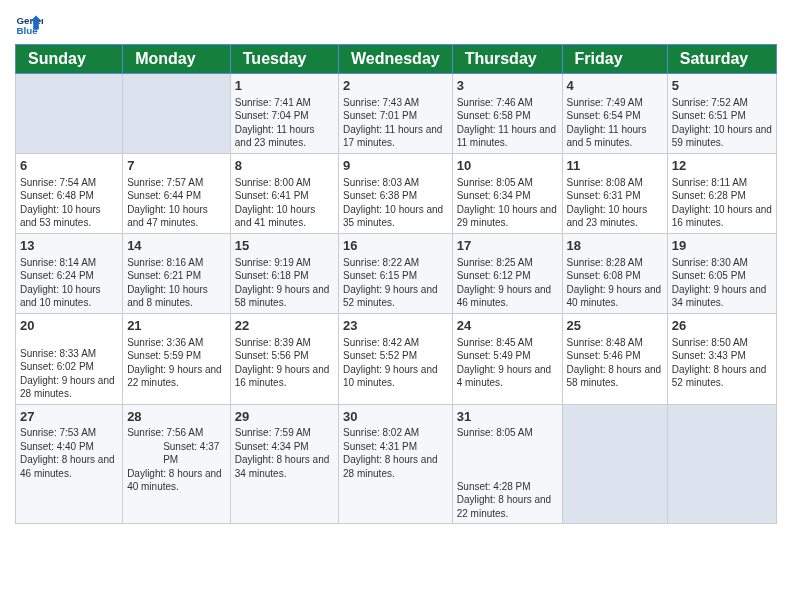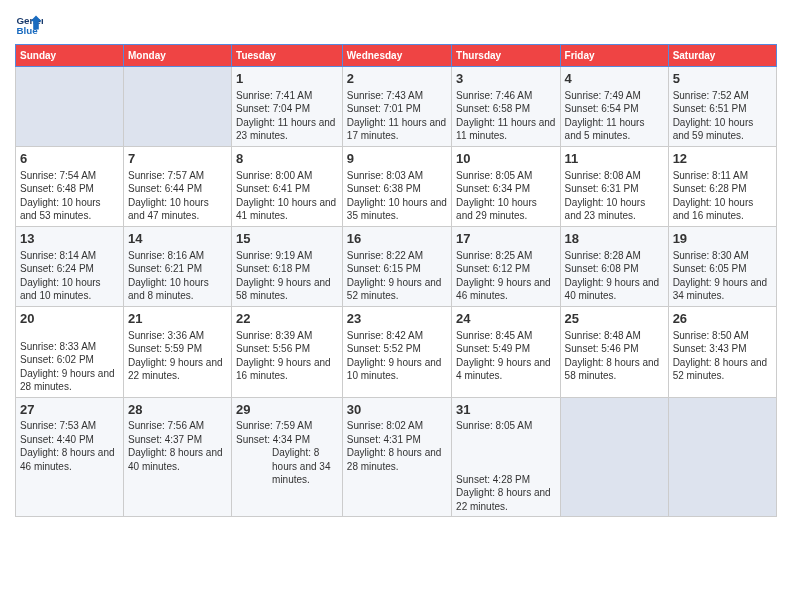--- a/index.html
+++ b/index.html
@@ -42,25 +42,25 @@
       font-size: 15px;
       color: #333;
       font-weight: bold;
     }
     table {
       width: 100%;
       border-collapse: collapse;
       font-size: 10.5px;
     }
     thead tr th {
-      background-color: #ef4444;
+      background-color: #15803d;
       color: #fff;
-      padding: 5px 4px;
+      padding: 5px 12px;
       text-align: left;
-      font-size: 10px;
+      font-size: 16px;
       border: 1px solid #5588dd;
     }
     tbody tr td {
       border: 1px solid #ccc;
       padding: 3px 4px;
       vertical-align: top;
       width: 113px;
       height: 80px;
       background: #fff;
       color: #333;
@@ -287,28 +287,28 @@
         <tr>
           <td>
             <span class="day-num">27</span>
             <span style="display: block;">Sunrise: 7:53 AM</span>
             <span style="display: block;">Sunset: 4:40 PM</span>
             <span style="display: block;">Daylight: 8 hours and 46 minutes.</span>
           </td>
           <td>
             <span class="day-num">28</span>
             <span style="display: block;">Sunrise: 7:56 AM</span>
-            <span style="display: block;">Sunset: 4:37 PM</span>
+            <span style="display: block; margin-left: 36px;">Sunset: 4:37 PM</span>
             <span style="display: block;">Daylight: 8 hours and 40 minutes.</span>
           </td>
           <td>
             <span class="day-num">29</span>
             <span style="display: block;">Sunrise: 7:59 AM</span>
             <span style="display: block;">Sunset: 4:34 PM</span>
-            <span style="display: block; margin-left: 36px;">Daylight: 8 hours and 34 minutes.</span>
+            <span style="display: block;">Daylight: 8 hours and 34 minutes.</span>
           </td>
           <td>
             <span class="day-num">30</span>
             <span style="display: block;">Sunrise: 8:02 AM</span>
             <span style="display: block;">Sunset: 4:31 PM</span>
             <span style="display: block;">Daylight: 8 hours and 28 minutes.</span>
           </td>
           <td>
             <span class="day-num">31</span>
             <span style="display: block;">Sunrise: 8:05 AM</span>

